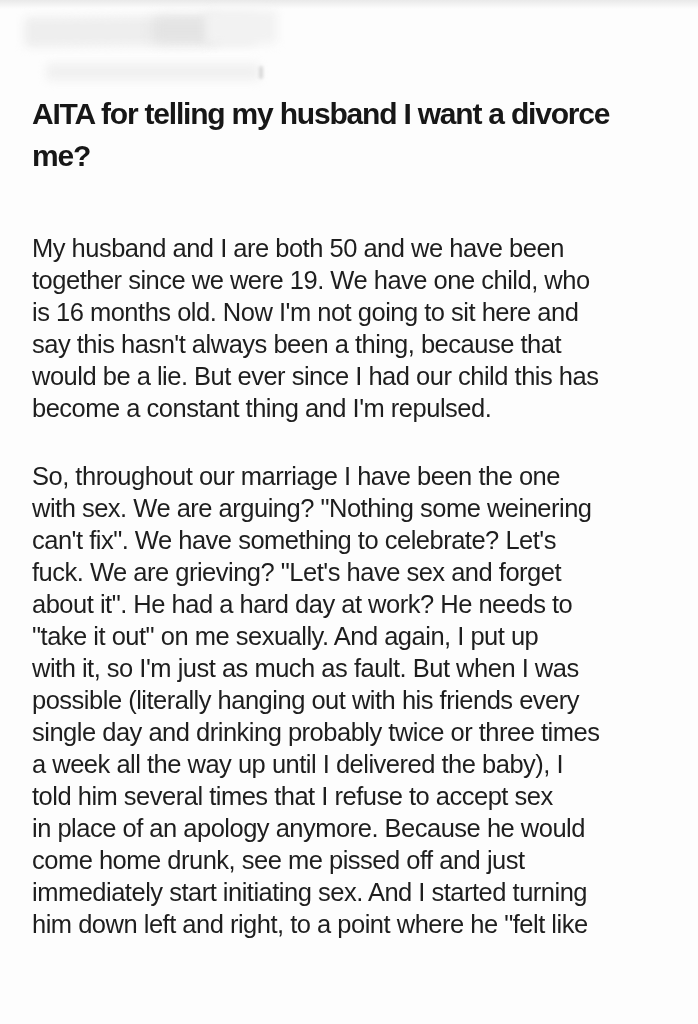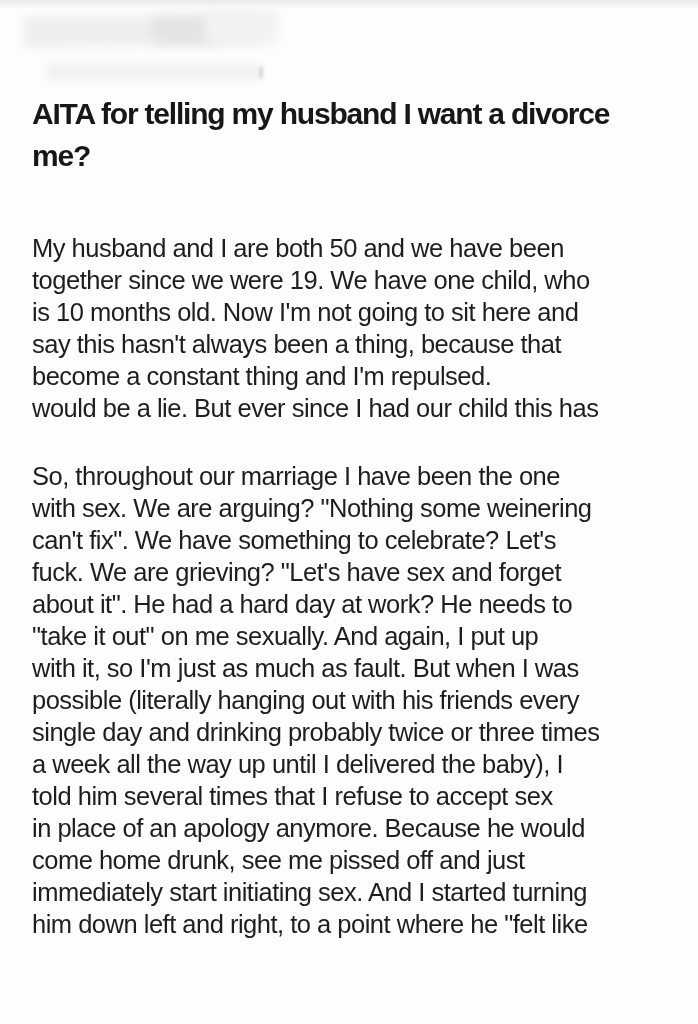--- a/index.html
+++ b/index.html
@@ -112,24 +112,24 @@
   <div class="content">
 
     <h1 class="post-title">
       <span class="line">AITA for telling my husband I want a divorce</span>
       <span class="line">me?</span>
     </h1>
 
     <p class="para para-1">
       <span class="line">My husband and I are both 50 and we have been</span>
       <span class="line">together since we were 19. We have one child, who</span>
-      <span class="line">is 10 months old. Now I'm not going to sit here and</span>
+      <span class="line">is 16 months old. Now I'm not going to sit here and</span>
       <span class="line">say this hasn't always been a thing, because that</span>
+      <span class="line">would be a lie. But ever since I had our child this has</span>
       <span class="line">become a constant thing and I'm repulsed.</span>
-      <span class="line">would be a lie. But ever since I had our child this has</span>
     </p>
 
     <p class="para para-2">
       <span class="line">So, throughout our marriage I have been the one</span>
       <span class="line">with sex. We are arguing? "Nothing some weinering</span>
       <span class="line">can't fix". We have something to celebrate? Let's</span>
       <span class="line">fuck. We are grieving? "Let's have sex and forget</span>
       <span class="line">about it". He had a hard day at work? He needs to</span>
       <span class="line">"take it out" on me sexually. And again, I put up</span>
       <span class="line">with it, so I'm just as much as fault. But when I was</span>

